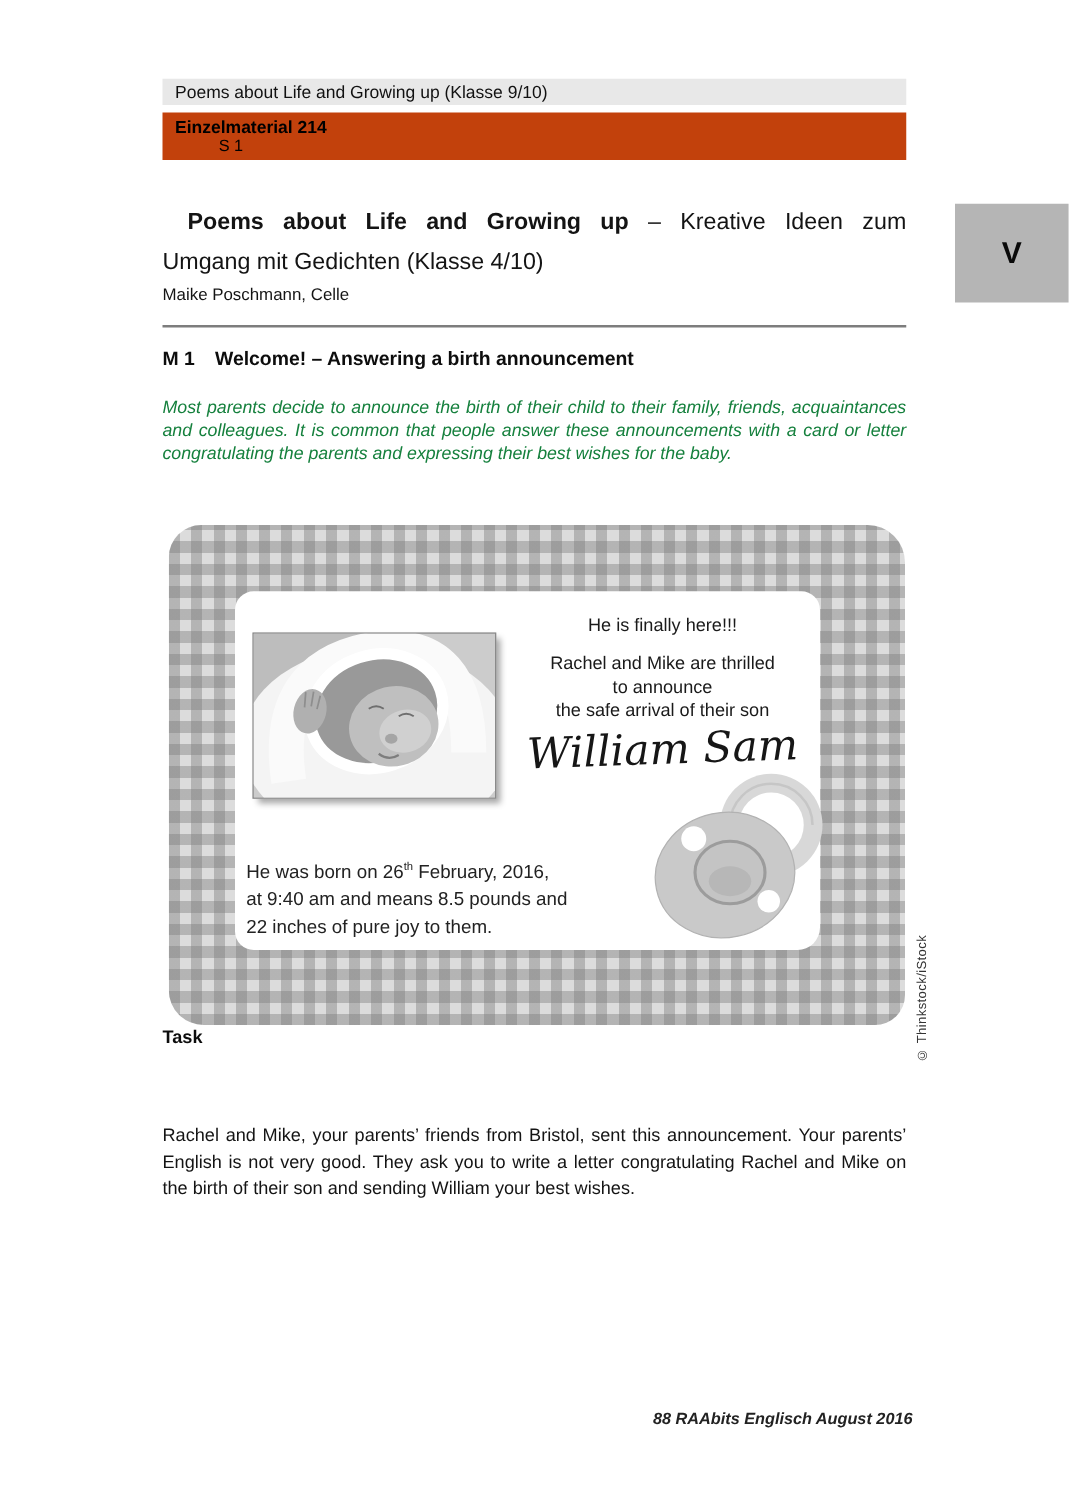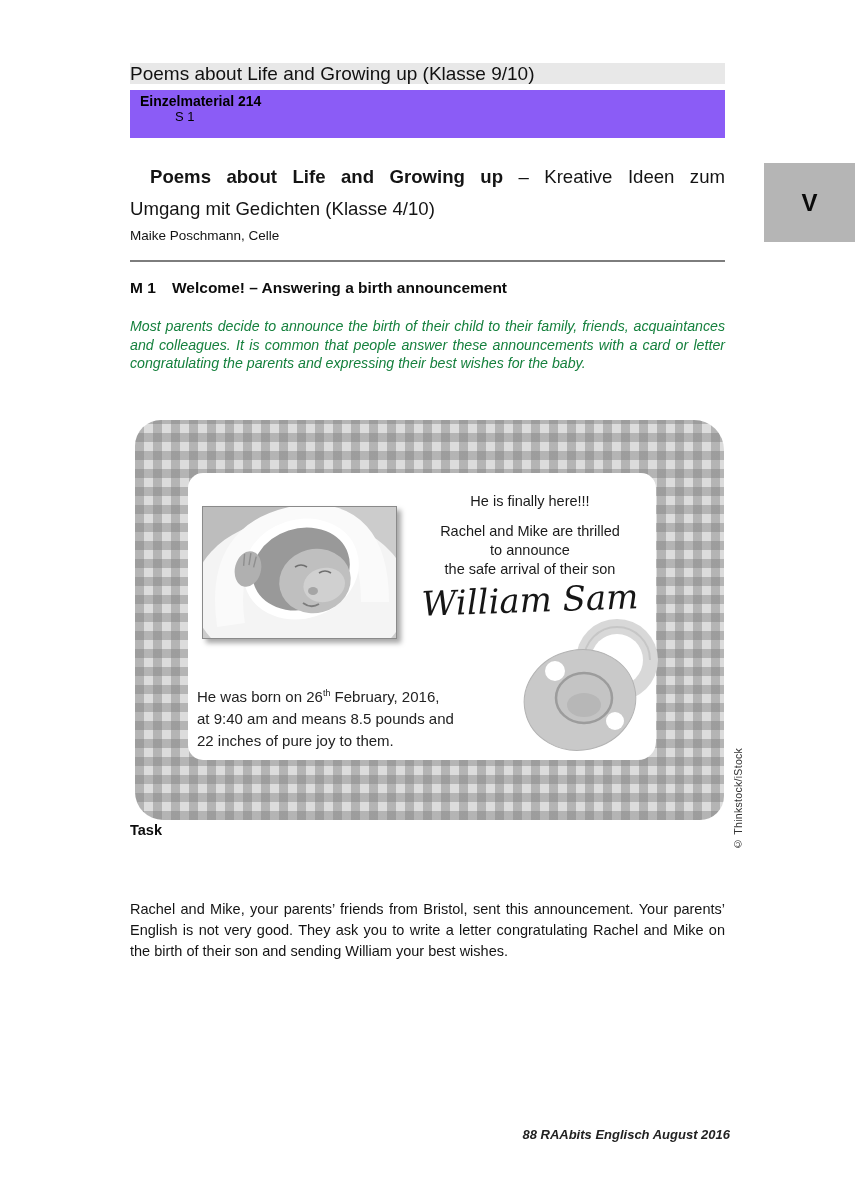--- a/index.html
+++ b/index.html
@@ -9,26 +9,26 @@
     background:#ffffff;
     color:#1c1c1c;
     position:relative;
     overflow:hidden;
   }
   .abs { position:absolute; }
 
   
   .topbar {
     left:130px; top:63px; width:595px; height:21px;
-    background:#e8e8e8; font-size:19px; line-height:21px;
-    color:#111;
+    background:#e8e8e8; font-size:14px; line-height:21px;
+    padding-left:10px; color:#111;
   }
   .matbar {
-    left:130px; top:90px; width:595px; height:48px;
-    background:#8b5cf6; color:#000; padding:3px 0 0 10px;
+    left:130px; top:90px; width:595px; height:38px;
+    background:#c2410c; color:#000; padding:3px 0 0 10px;
   }
   .matbar .l1 { font-weight:bold; font-size:14px; line-height:16px; }
   .matbar .l2 { font-size:13px; line-height:16px; padding-left:35px; }
 
   
   .side-tab {
     left:764px; top:163px; width:91px; height:79px;
     background:#b5b5b5; display:flex; align-items:center; justify-content:center;
     font-weight:bold; font-size:24px; color:#0a0a0a;
   }

